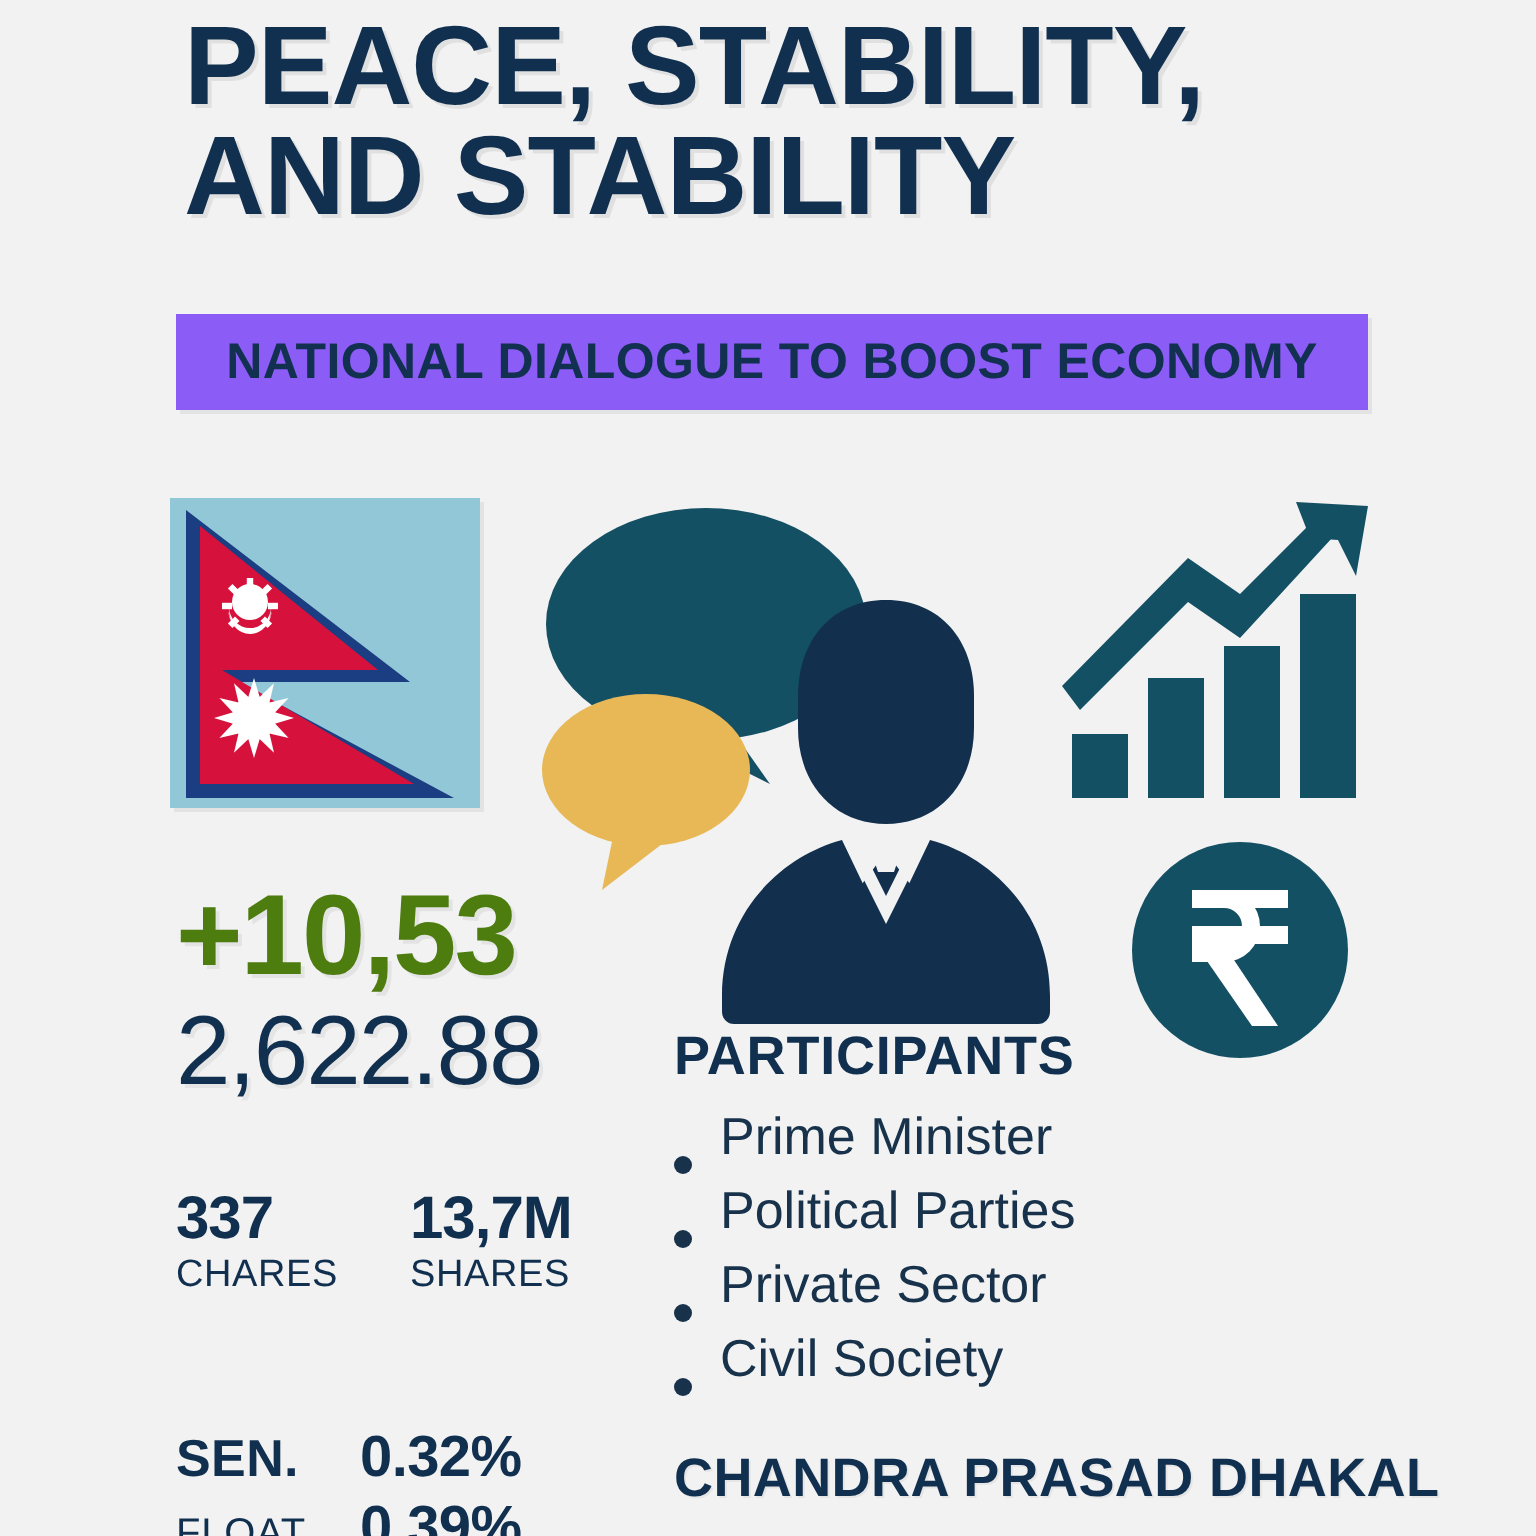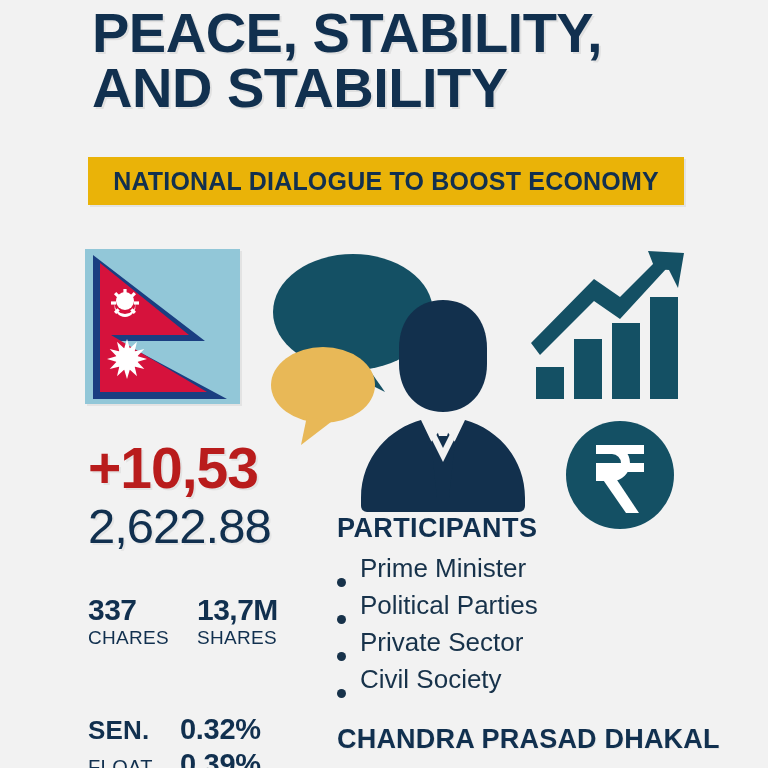--- a/index.html
+++ b/index.html
@@ -24,21 +24,21 @@
     color:#11304F;
     text-shadow:2px 2px 0 rgba(0,0,0,0.07);
   }
   .title .line{display:block;white-space:nowrap;}
 
   
   .banner{
     position:absolute;
     left:88px; top:157px;
     width:596px; height:48px;
-    background:#eab308;
+    background:#8b5cf6;
     display:flex;align-items:center;justify-content:center;
     box-shadow:2px 2px 0 rgba(0,0,0,0.06);
   }
   .banner-text{
     font-size:25px;font-weight:bold;color:#12304F;
     letter-spacing:0.2px;white-space:nowrap;
   }
 
   
   .flag{
@@ -58,36 +58,36 @@
   .growth{position:absolute;left:524px;top:243px;width:170px;height:170px;}
   .growth svg{display:block;}
 
   
   .coin{position:absolute;left:563px;top:418px;width:115px;height:115px;}
   .coin svg{display:block;}
 
   
   .bignum{
     position:absolute;left:88px;top:440px;
-    font-size:57px;font-weight:bold;color:#b91c1c;
+    font-size:57px;font-weight:bold;color:#4d7c0f;
     line-height:1.0;letter-spacing:-1px;
     text-shadow:2px 2px 0 rgba(0,0,0,0.06);
   }
   .subnum{
     position:absolute;left:88px;top:502px;
     font-size:49px;font-weight:normal;color:#11304F;
     line-height:1.0;letter-spacing:-1px;
     text-shadow:2px 2px 0 rgba(0,0,0,0.05);
     text-align:center;
   }
 
   
   .stats{
     position:absolute;left:88px;top:594px;
-    display:flex;gap:28px;
+    display:flex;gap:36px;
   }
   .stat-col{display:flex;flex-direction:column;}
   .stat-val{
     font-size:30px;font-weight:bold;color:#11304F;line-height:1.05;
     letter-spacing:-0.5px;
   }
   .stat-lbl{
     font-size:19px;font-weight:normal;color:#11304F;line-height:1.2;
     letter-spacing:0.3px;margin-top:1px;
   }

